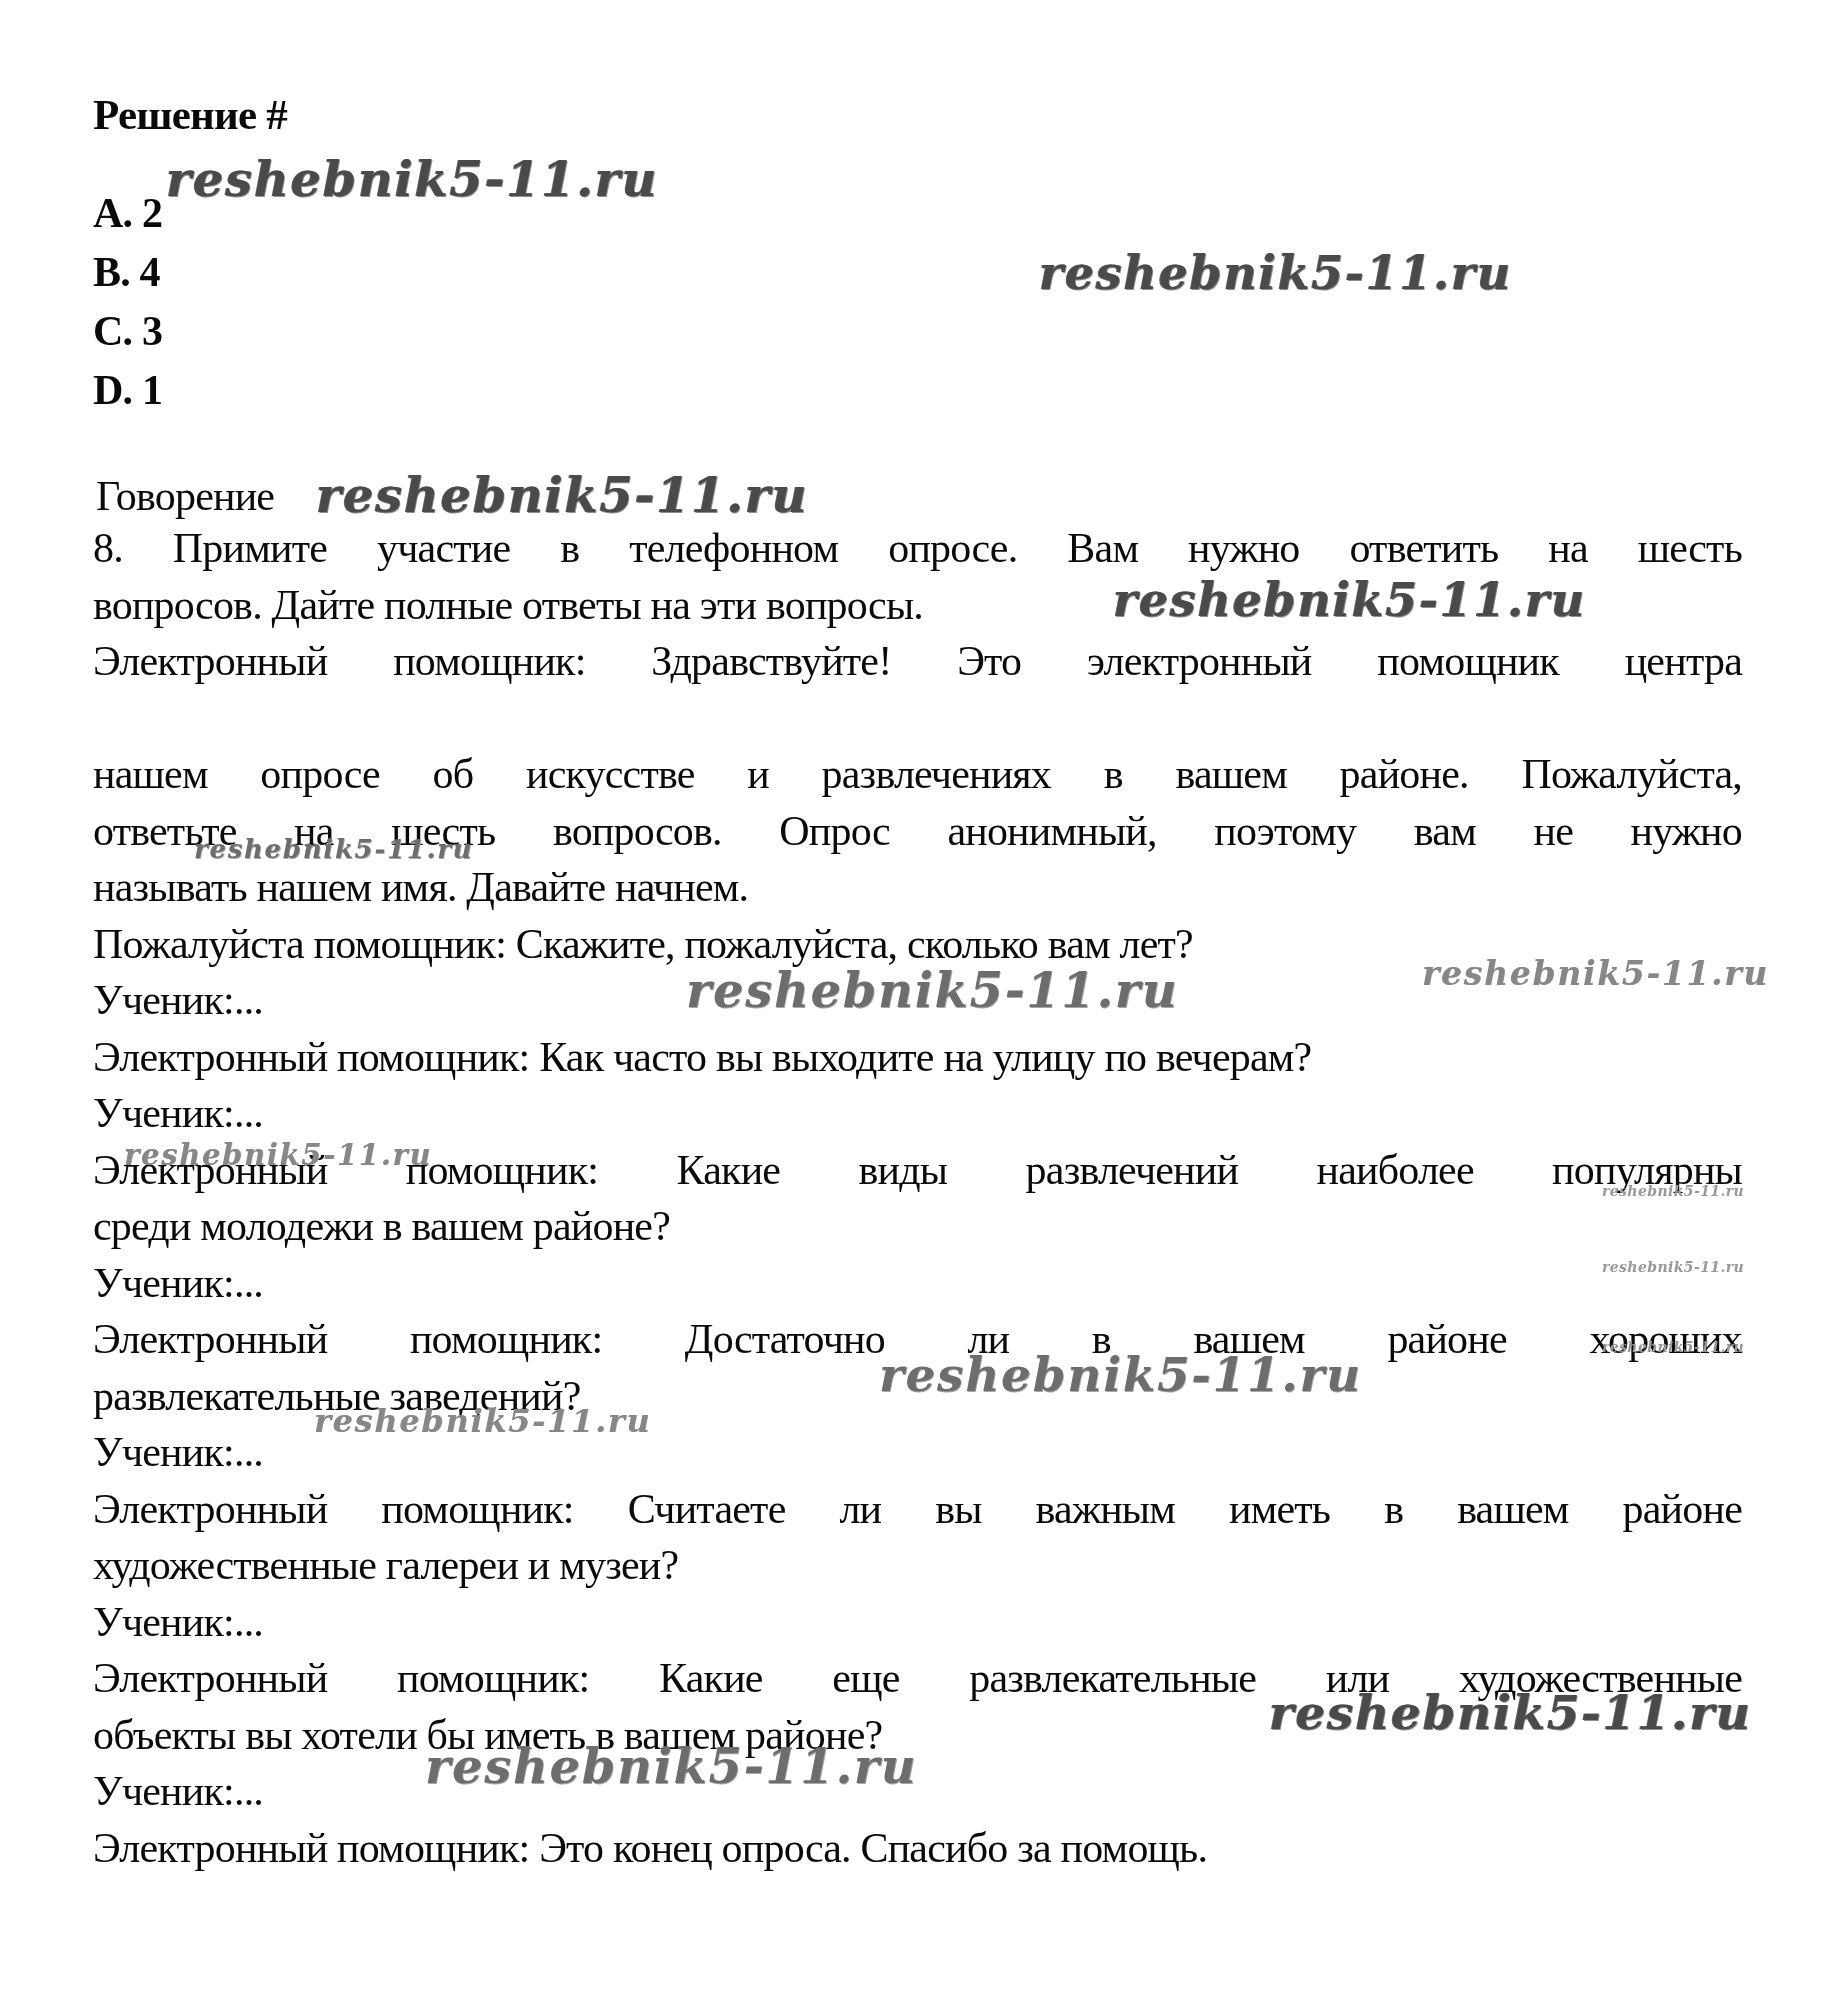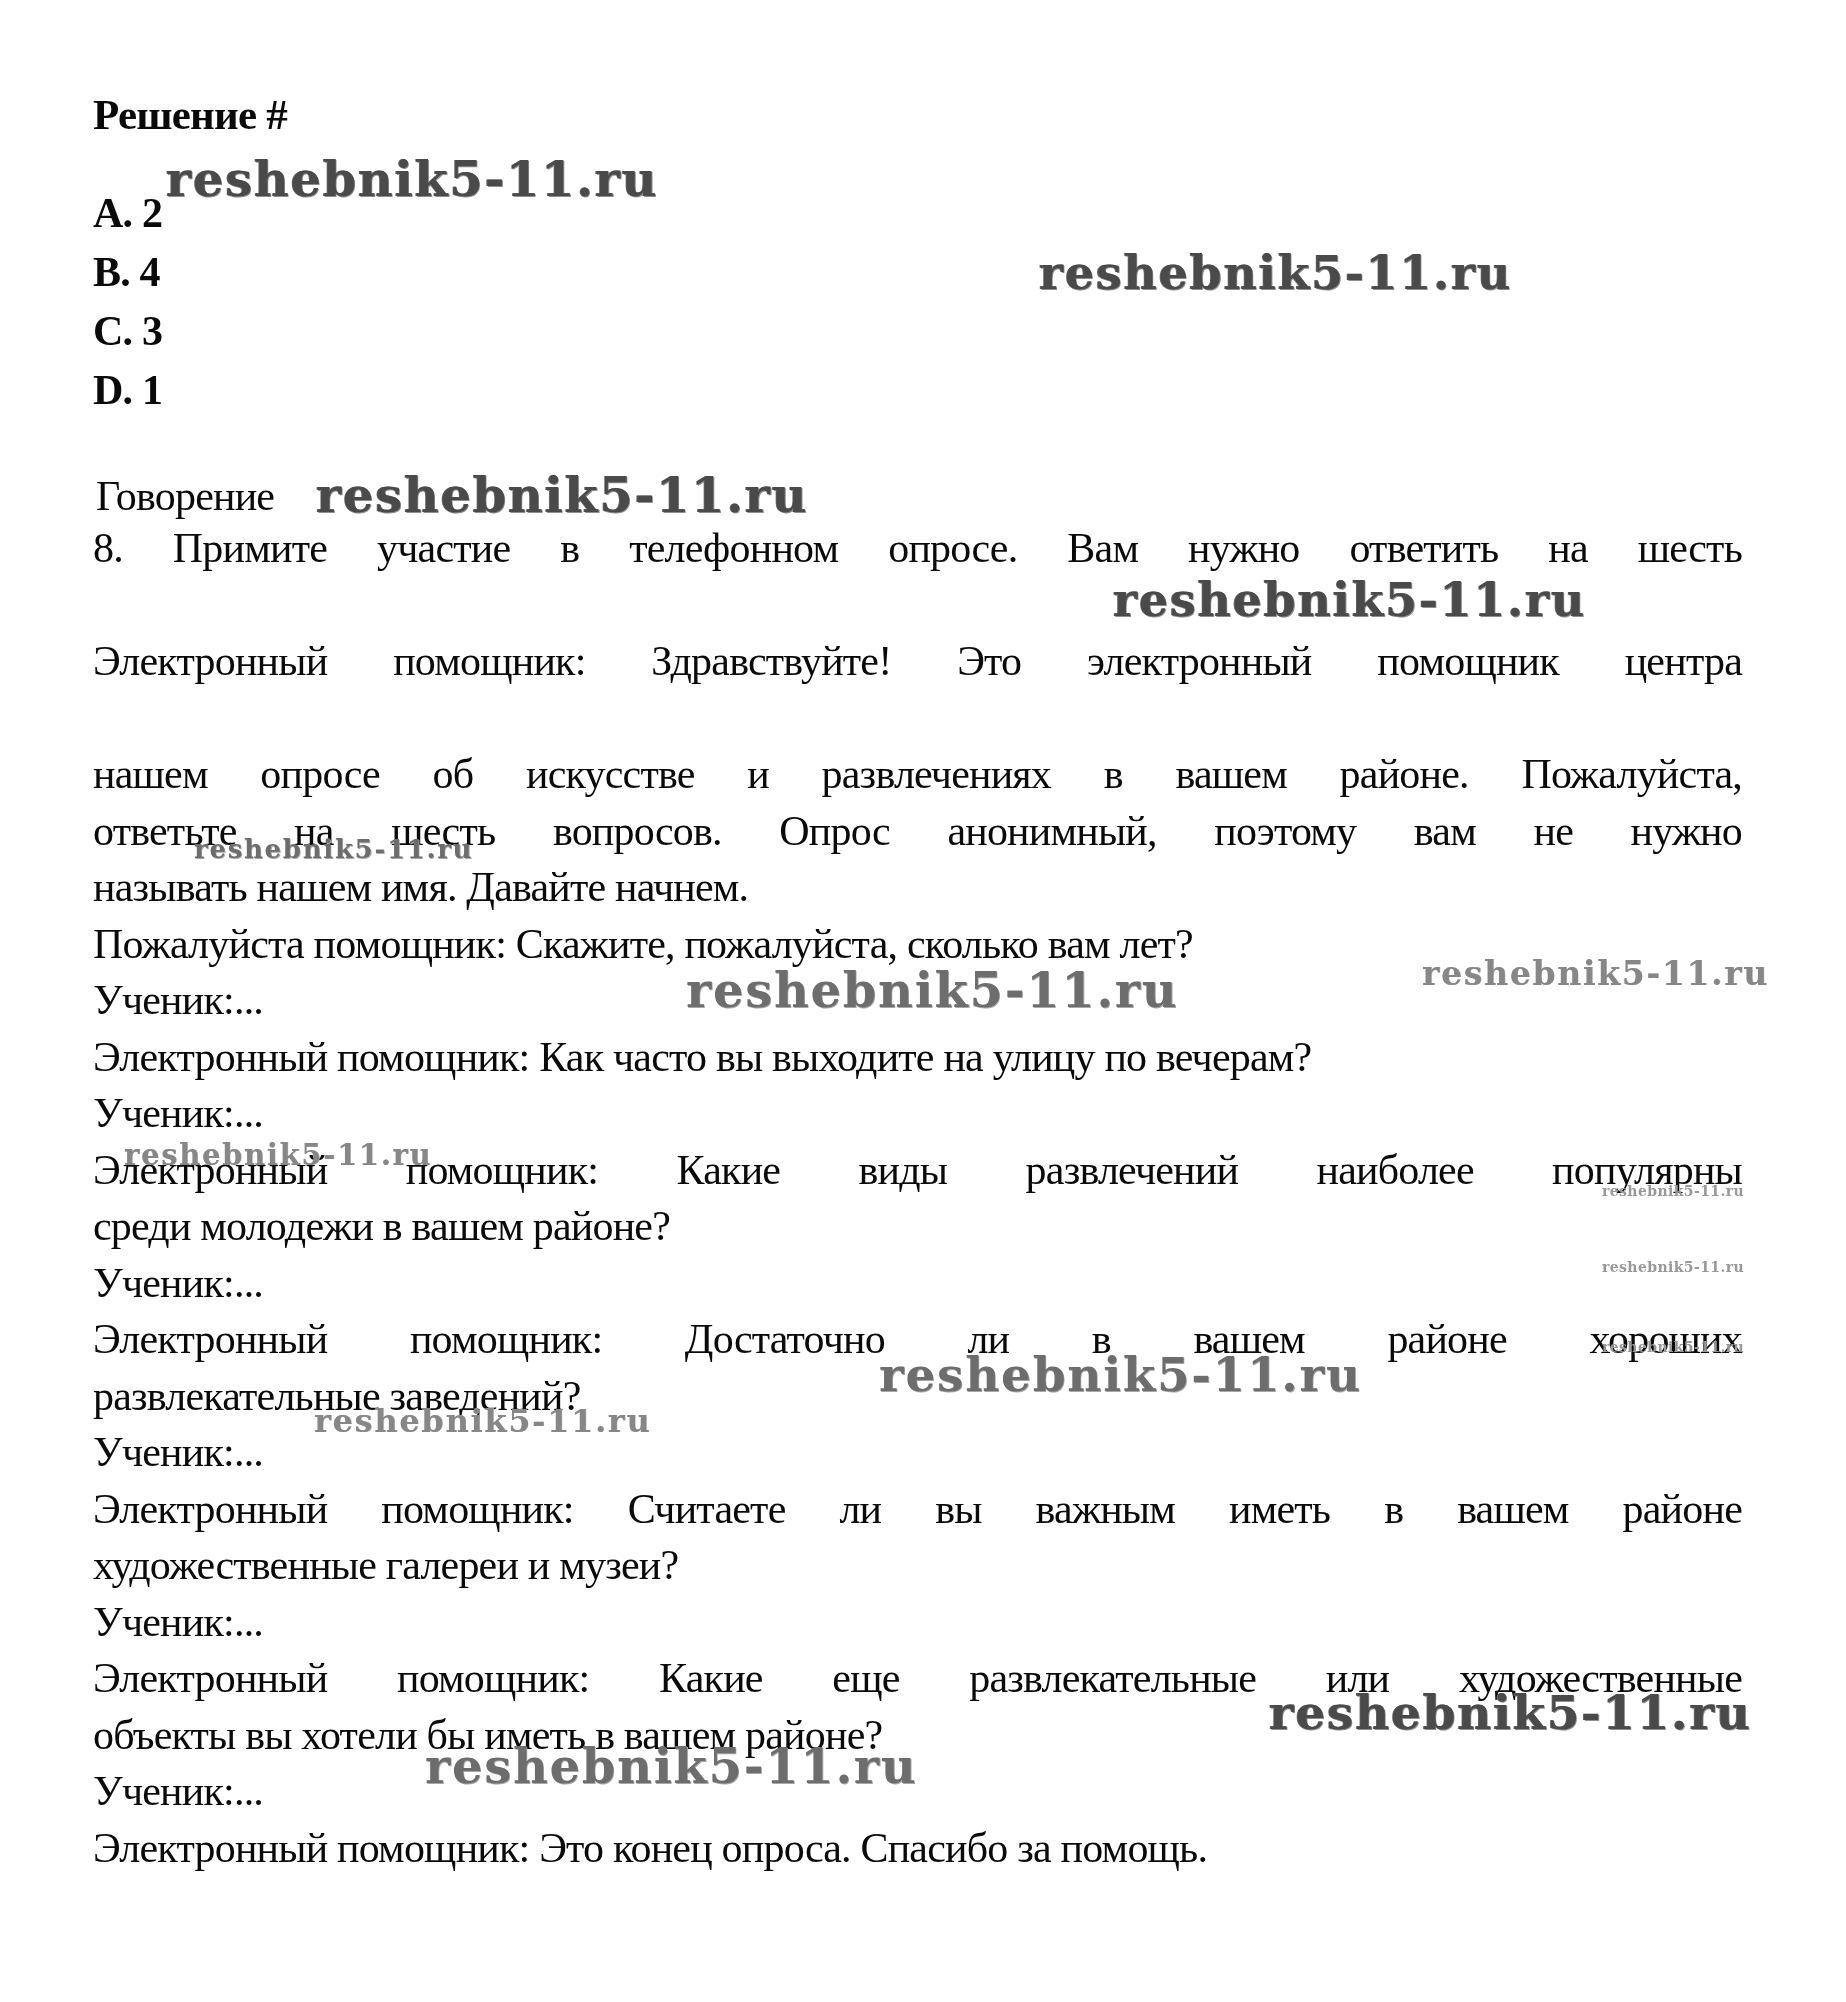--- a/index.html
+++ b/index.html
@@ -30,20 +30,21 @@
   }
   .just{
     text-align:justify;
     text-align-last:justify;
   }
   .wm{
     position:absolute;
     font-family:"DejaVu Serif","Liberation Serif",serif;
     font-weight:bold;white-space:nowrap;
     letter-spacing:1.7px;
+    font-style:italic;
   }
   .wm-dark {color:#4a4a4a;text-shadow:0.8px 0.8px 0 #8f8f8f,-0.8px 0 0 #6a6a6a;}
   .wm-mid  {color:#6d6d6d;text-shadow:0.8px 0.8px 0 #a8a8a8;}
   .wm-light{color:#878787;text-shadow:0.4px 0.4px 0 #b5b5b5;}
   .wm-tiny {color:#989898;letter-spacing:0.4px;}
 </style>
 </head>
 <body>
 
 <div class="page">
@@ -51,20 +52,21 @@
   <h1 class="heading">Решение #</h1>
 
   <div class="opt" style="top:189px">A. 2</div>
   <div class="opt" style="top:248px">B. 4</div>
   <div class="opt" style="top:307px">C. 3</div>
   <div class="opt" style="top:366px">D. 1</div>
 
   <div class="section-title">Говорение</div>
 
   <div class="line just" style="top:523px">8. Примите участие в телефонном опросе. Вам нужно ответить на шесть</div>
+  <div class="line" style="top:580px">вопросов. Дайте полные ответы на эти вопросы.</div>
   <div class="line just" style="top:636px">Электронный помощник: Здравствуйте! Это электронный помощник центра</div>
   <div class="line just" style="top:749px">нашем опросе об искусстве и развлечениях в вашем районе. Пожалуйста,</div>
   <div class="line just" style="top:806px">ответьте на шесть вопросов. Опрос анонимный, поэтому вам не нужно</div>
   <div class="line" style="top:862px">называть нашем имя. Давайте начнем.</div>
   <div class="line" style="top:919px">Пожалуйста помощник: Скажите, пожалуйста, сколько вам лет?</div>
   <div class="line" style="top:975px">Ученик:...</div>
   <div class="line" style="top:1032px">Электронный помощник: Как часто вы выходите на улицу по вечерам?</div>
   <div class="line" style="top:1088px">Ученик:...</div>
   <div class="line just" style="top:1145px">Электронный помощник: Какие виды развлечений наиболее популярны</div>
   <div class="line" style="top:1201px">среди молодежи в вашем районе?</div>

